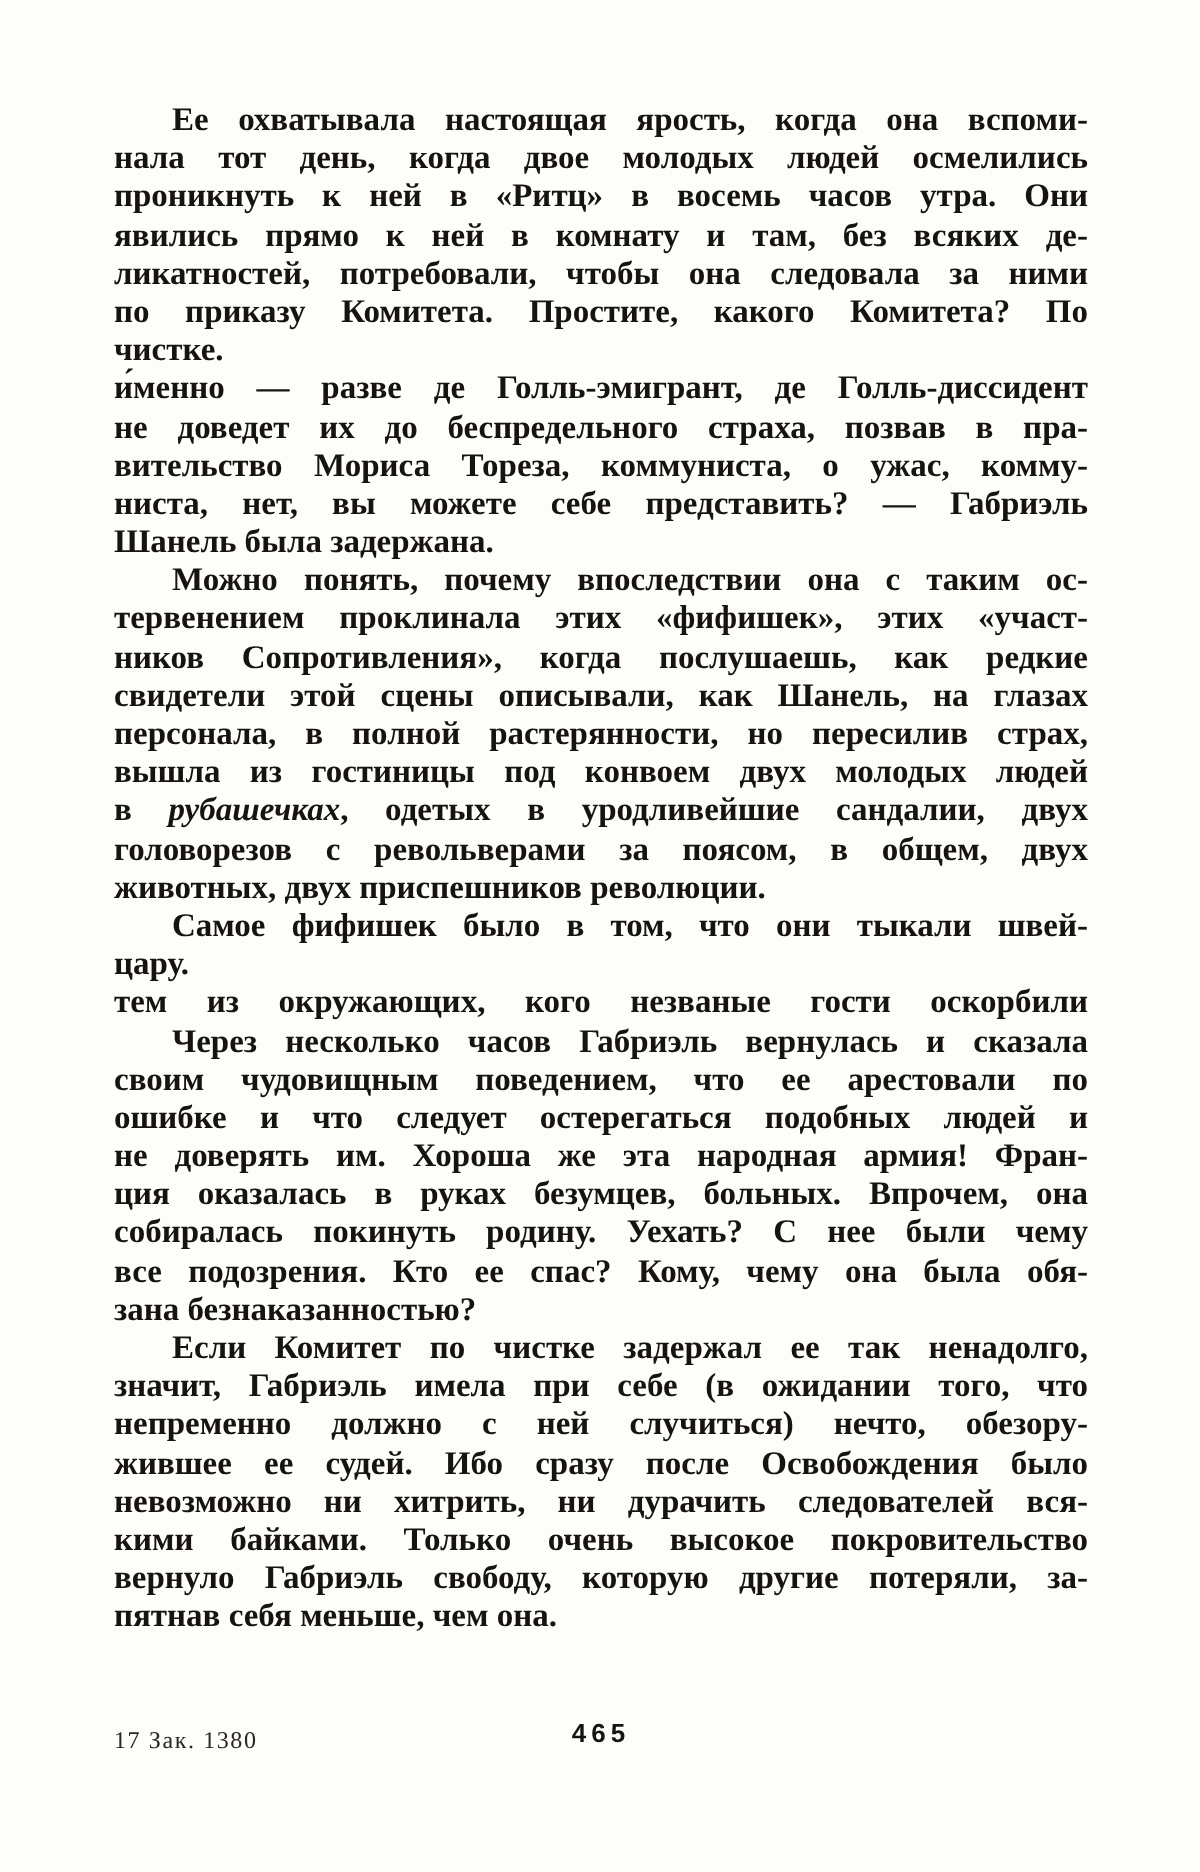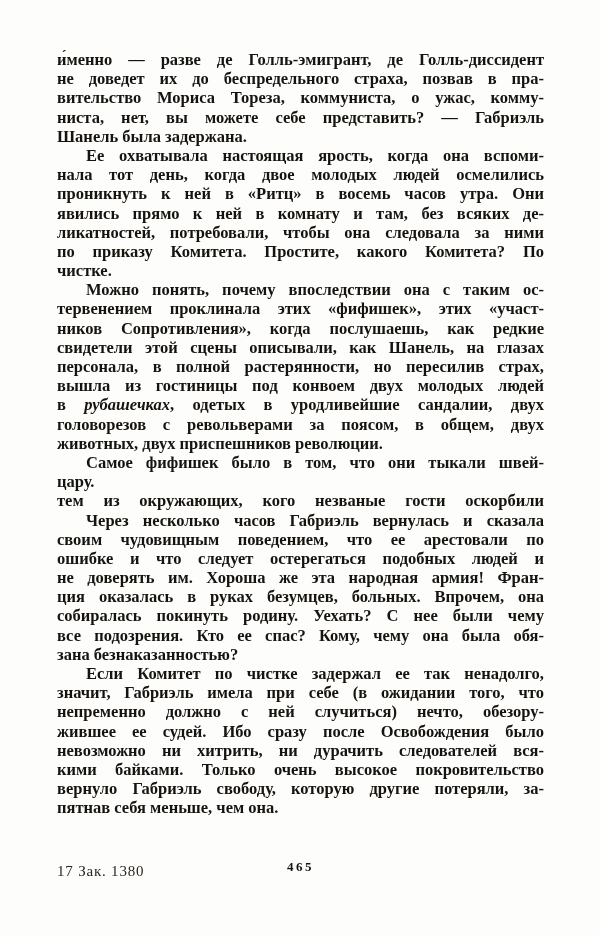--- a/index.html
+++ b/index.html
@@ -45,58 +45,58 @@
   .line.last {
     text-align-last: left;
   }
   .line i {
     font-style: italic;
   }
   .footer-left {
     position: absolute;
     left: 57px;
     top: 863px;
-    font-size: 15px;
+    font-size: 12px;
     font-weight: 400;
     letter-spacing: 0.8px;
     color: #2b2620;
   }
   .page-number {
     position: absolute;
     left: 57px;
     top: 859px;
     width: 487px;
     text-align: center;
-    font-family: Liberation Serif, serif;
+    font-family: Liberation Sans, sans-serif;
     font-size: 13px;
     font-weight: 700;
     letter-spacing: 2.5px;
     color: #17140f;
   }
 </style>
 </head>
 <body>
 
 <div class="page">
   <div class="text-block">
       <div class="paragraph">
-        <div class="line">и́менно — разве де Голль-эмигрант, де Голль-диссидент</div>
-        <div class="line">не доведет их до беспредельного страха, позвав в пра-</div>
-        <div class="line">вительство Мориса Тореза, коммуниста, о ужас, комму-</div>
-        <div class="line">ниста, нет, вы можете себе представить? — Габриэль</div>
-        <div class="line last">Шанель была задержана.</div>
-      </div>
-      <div class="paragraph">
         <div class="line indent">Ее охватывала настоящая ярость, когда она вспоми-</div>
         <div class="line">нала тот день, когда двое молодых людей осмелились</div>
         <div class="line">проникнуть к ней в «Ритц» в восемь часов утра. Они</div>
         <div class="line">явились прямо к ней в комнату и там, без всяких де-</div>
         <div class="line">ликатностей, потребовали, чтобы она следовала за ними</div>
         <div class="line">по приказу Комитета. Простите, какого Комитета? По</div>
         <div class="line last">чистке.</div>
+      </div>
+      <div class="paragraph">
+        <div class="line">и́менно — разве де Голль-эмигрант, де Голль-диссидент</div>
+        <div class="line">не доведет их до беспредельного страха, позвав в пра-</div>
+        <div class="line">вительство Мориса Тореза, коммуниста, о ужас, комму-</div>
+        <div class="line">ниста, нет, вы можете себе представить? — Габриэль</div>
+        <div class="line last">Шанель была задержана.</div>
       </div>
       <div class="paragraph">
         <div class="line indent">Можно понять, почему впоследствии она с таким ос-</div>
         <div class="line">тервенением проклинала этих «фифишек», этих «участ-</div>
         <div class="line">ников Сопротивления», когда послушаешь, как редкие</div>
         <div class="line">свидетели этой сцены описывали, как Шанель, на глазах</div>
         <div class="line">персонала, в полной растерянности, но пересилив страх,</div>
         <div class="line">вышла из гостиницы под конвоем двух молодых людей</div>
         <div class="line">в <i>рубашечках</i>, одетых в уродливейшие сандалии, двух</div>
         <div class="line">головорезов с револьверами за поясом, в общем, двух</div>

